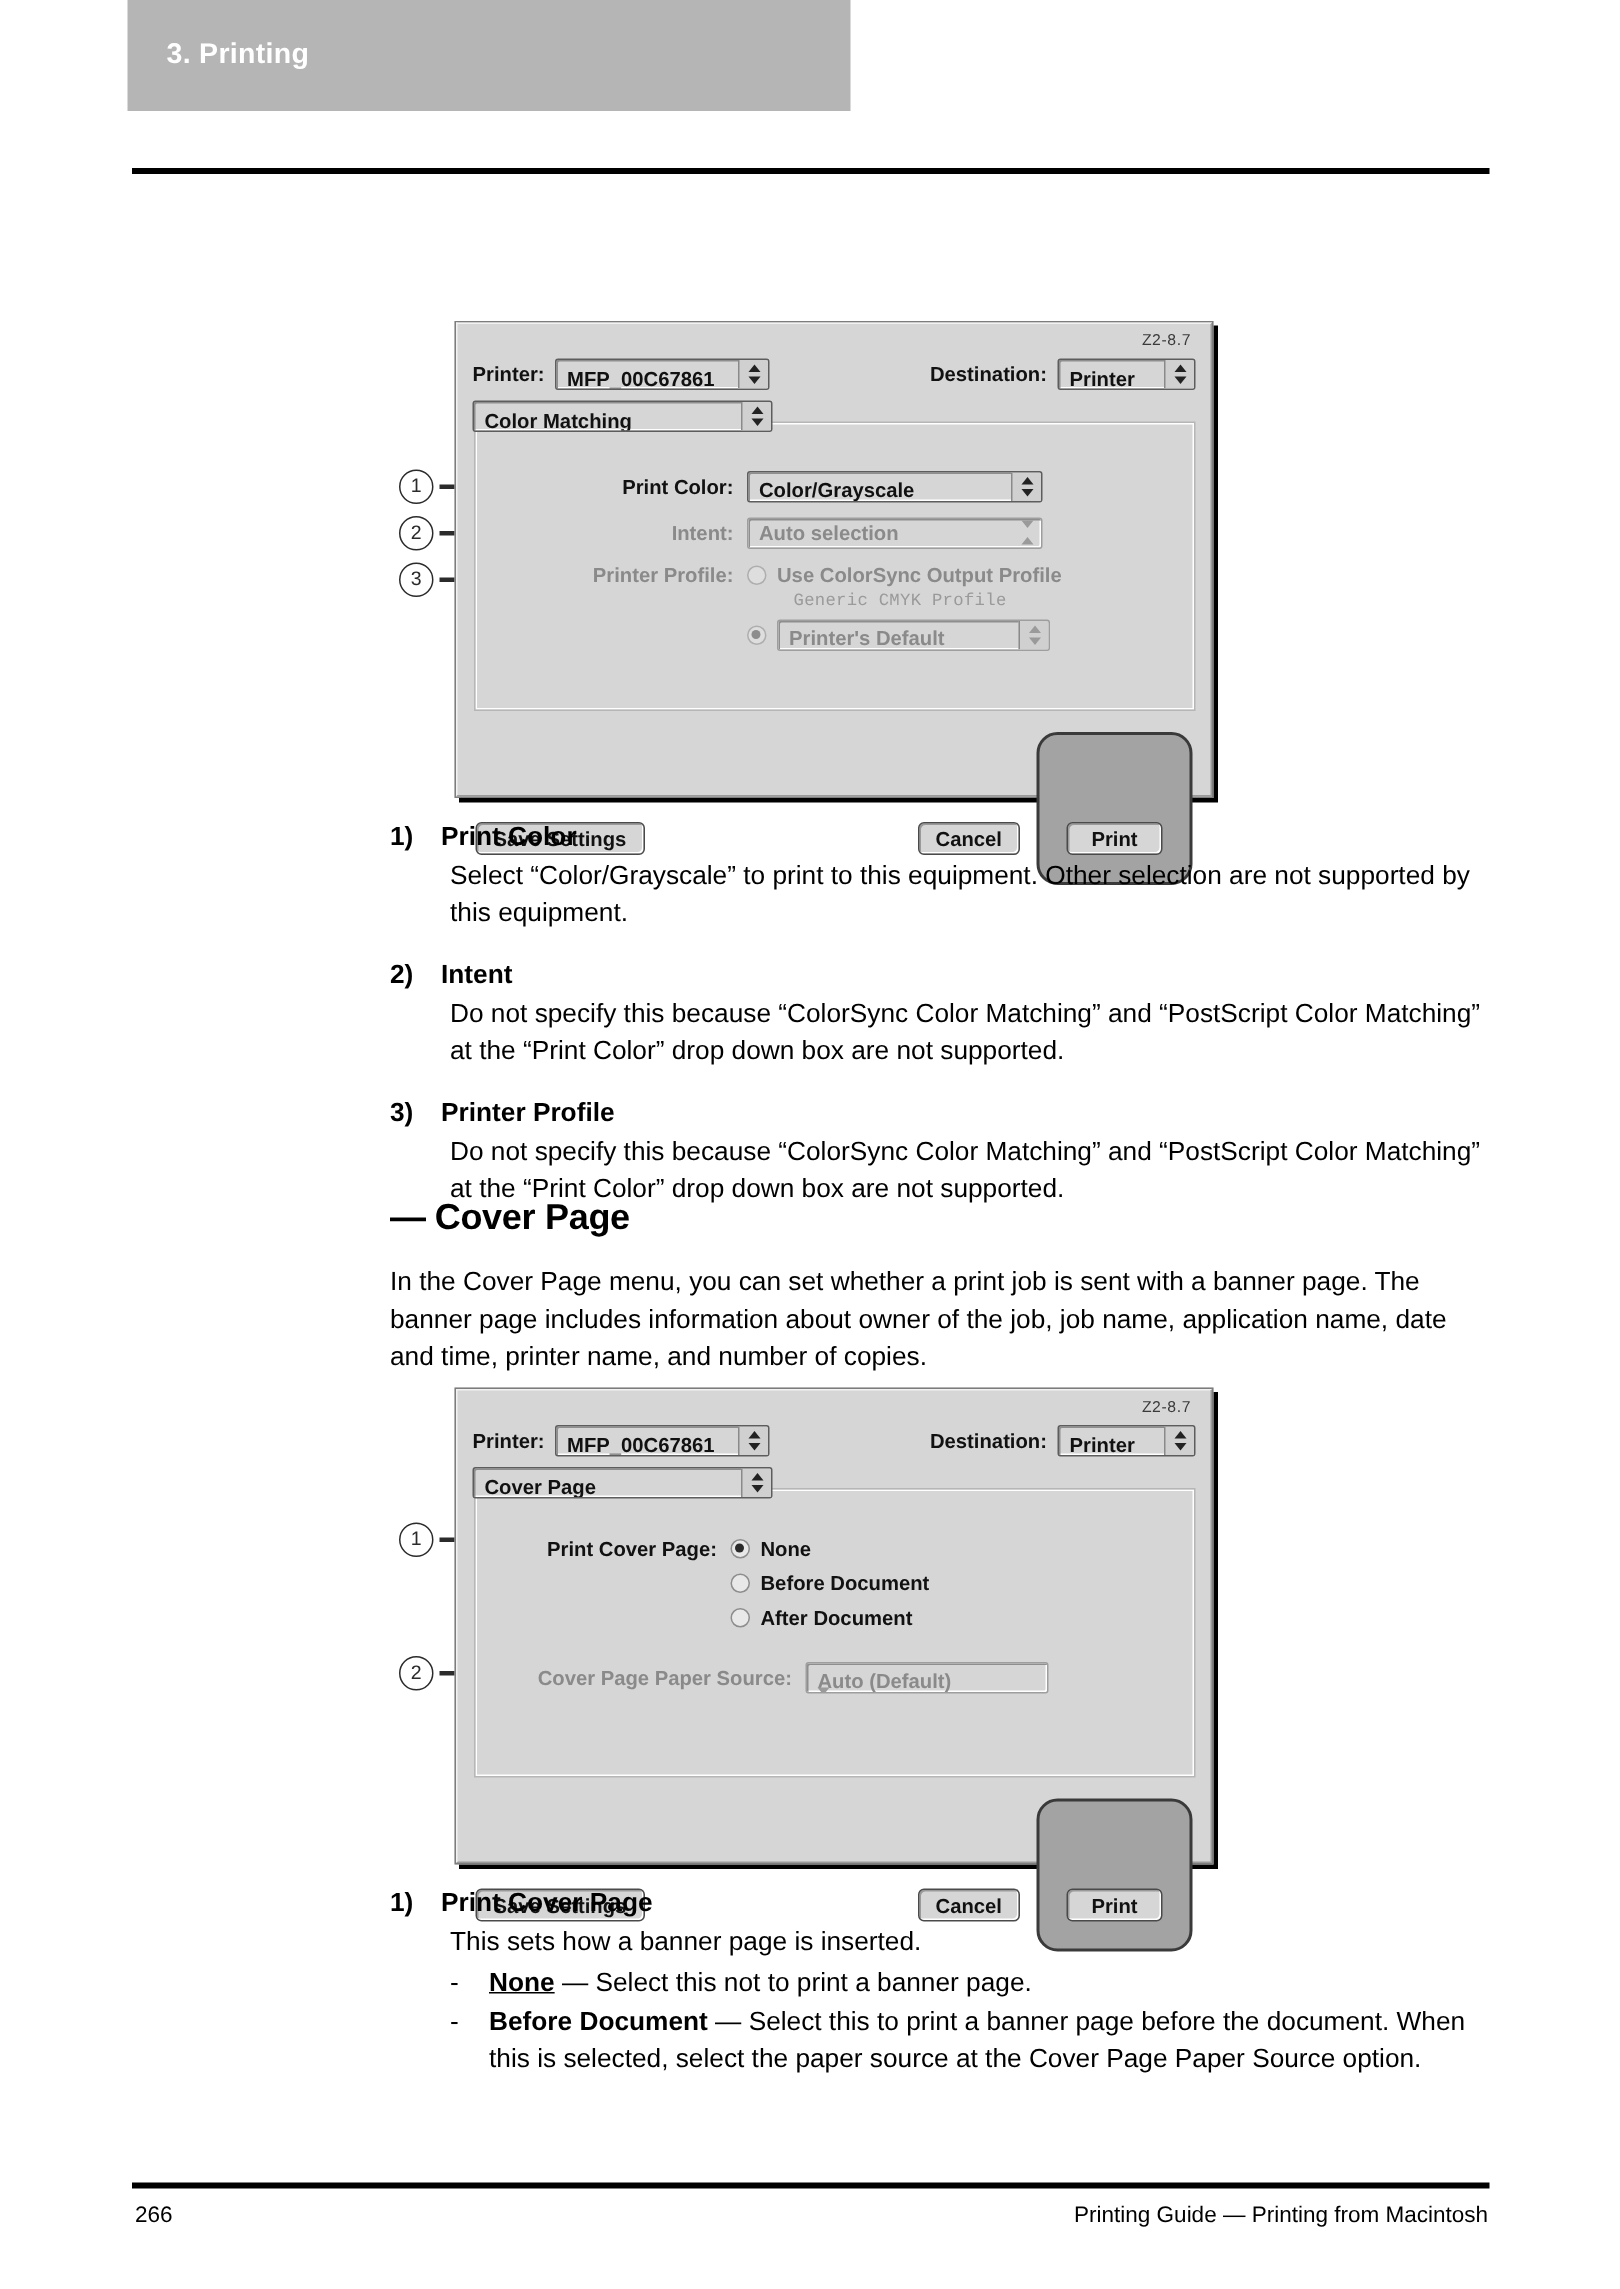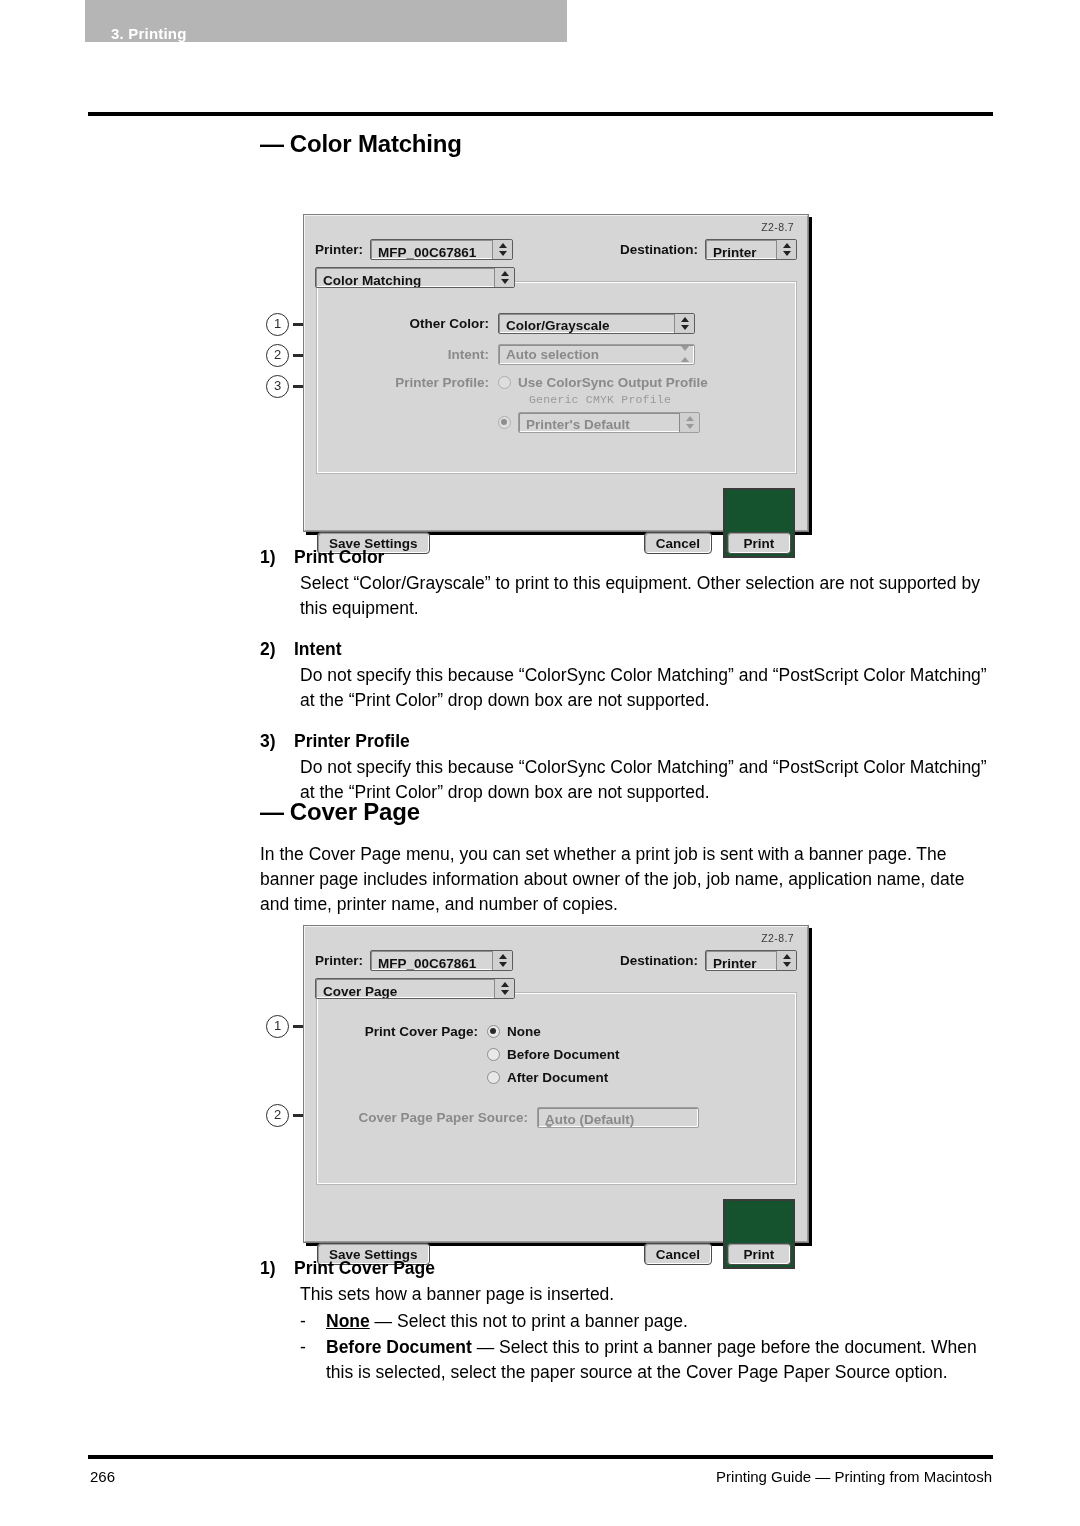--- a/index.html
+++ b/index.html
@@ -15,27 +15,27 @@
     color: #000;
     overflow: hidden;
   }
 
   
   .chapter-tab {
     position: absolute;
     left: 85px;
     top: 0;
     width: 482px;
-    height: 42px;
+    height: 74px;
     background: #b5b5b5;
     color: #ffffff;
     font-weight: bold;
-    font-size: 15px;
-    display: flex;
-    align-items: flex-end;
+    font-size: 19px;
+    display: flex;
+    align-items: center;
     padding-left: 26px;
     box-sizing: border-box;
     letter-spacing: .2px;
   }
 
   .page-rule-top {
     position: absolute;
     left: 88px;
     top: 112px;
     width: 905px;
@@ -315,24 +315,24 @@
     display: flex;
     align-items: center;
     justify-content: center;
     padding: 0 11px;
     box-sizing: border-box;
     white-space: nowrap;
     margin-top: 40px;
   }
   .defbtn-wrap {
     border: 2px solid #3a3a3a;
-    border-radius: 0;
-    padding: 2px;
+    border-radius: 14px;
+    padding: 18px;
     display: inline-block;
-    background: #14532d;
+    background: #a3a3a3;
     margin-left: 11px;
   }
 
   
   .footer-page {
     position: absolute;
     left: 90px;
     top: 1468px;
     font-size: 15px;
   }
@@ -348,23 +348,20 @@
 <body>
 
 <div class="chapter-tab">
   <span>3. Printing</span>
 </div>
 
 <div class="page-rule-top"></div>
 
 <div class="content" style="top:130px;">
 
-  <h2 class="sec-head">
-    <span class="emdash">—</span><span>Color Matching</span>
-  </h2>
 
 </div>
 
 <div class="figure">
 
   <div class="callouts">
     <div class="callout" style="left:266px; top:313px;">
       <span class="circ">1</span>
       <span class="lead" style="width:150px;"></span>
     </div>
@@ -402,21 +399,21 @@
       <div class="panel-pop-wrap">
         <span class="popup" style="width:200px;">
           <span class="pv">Color Matching</span>
           <span class="parr"></span>
         </span>
       </div>
 
       <div class="panel-body">
 
         <div class="frow" style="margin-top:24px;">
-          <span class="fl lbl" style="width:166px;">Other Color:</span>
+          <span class="fl lbl" style="width:166px;">Print Color:</span>
           <span class="popup" style="width:197px;">
             <span class="pv">Color/Grayscale</span>
             <span class="parr"></span>
           </span>
         </div>
 
         <div class="frow" style="margin-top:10px;">
           <span class="fl lbl dim" style="width:166px;">Intent:</span>
           <span class="popup dim" style="width:197px;align-items:center;">
             <span class="pv">Auto selection</span>

